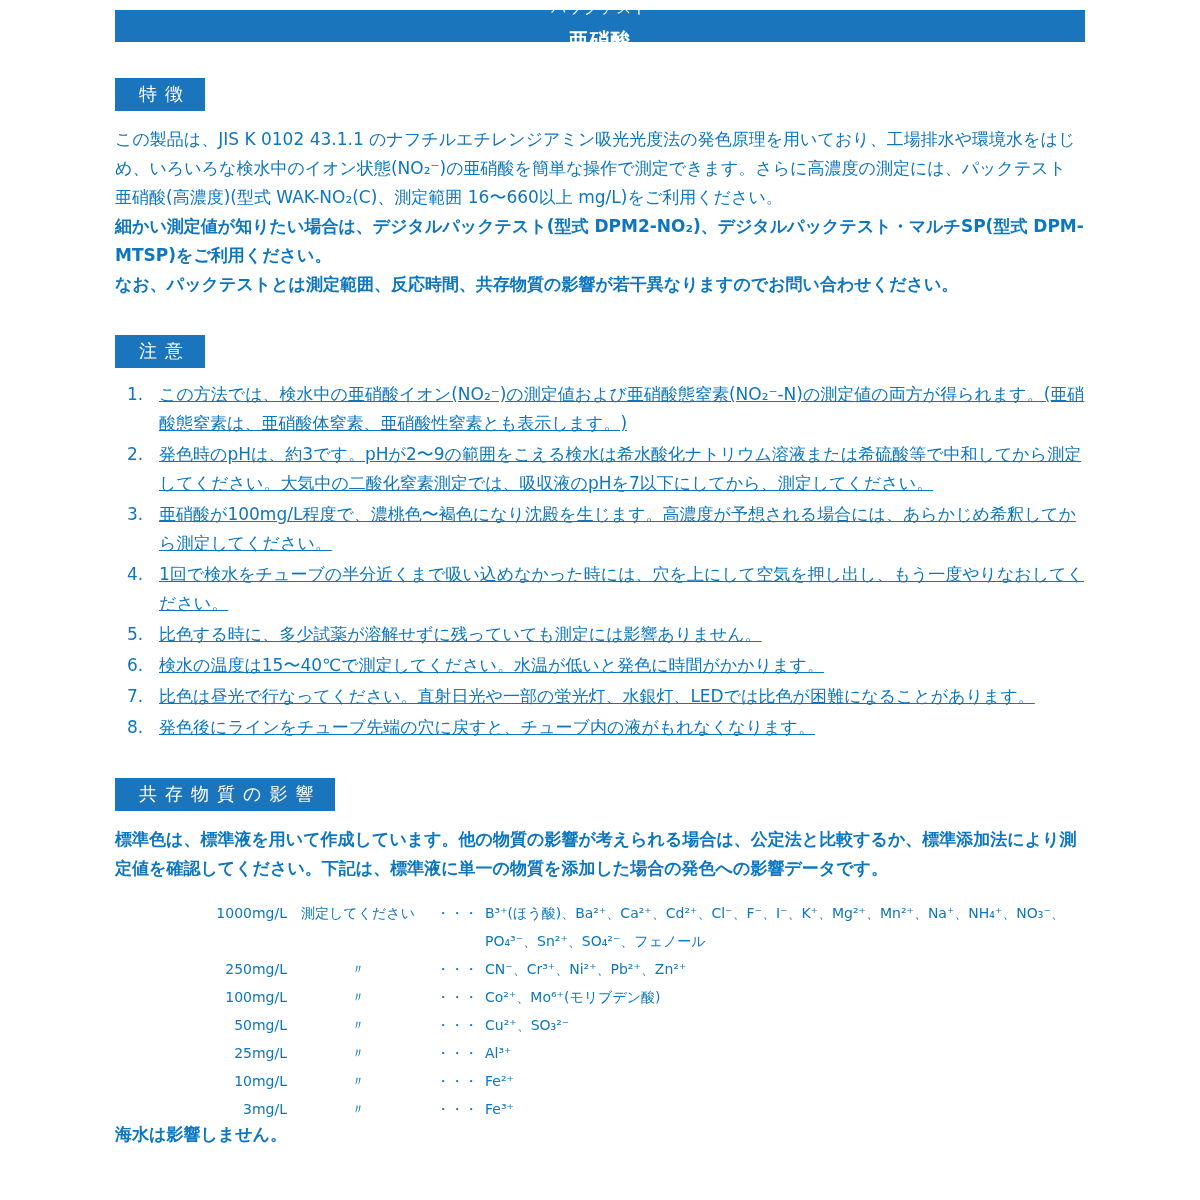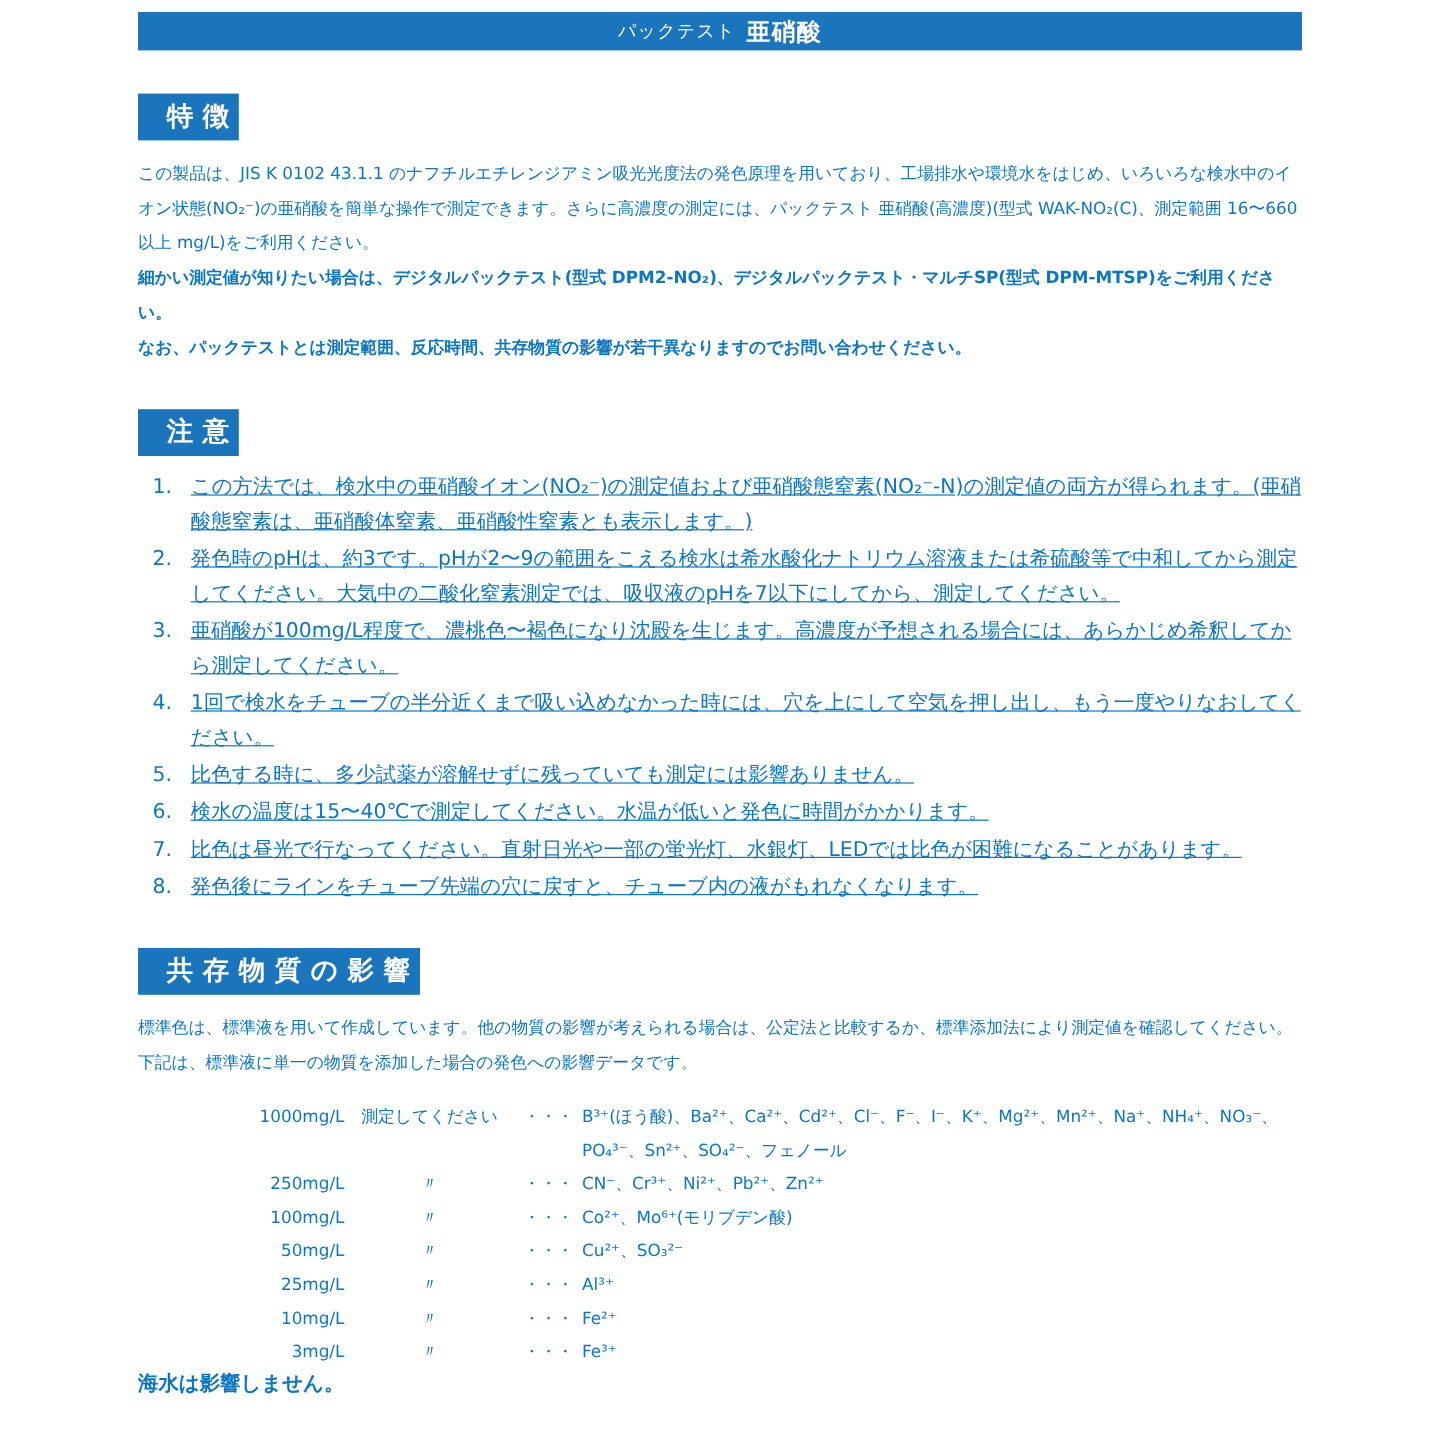--- a/index.html
+++ b/index.html
@@ -8,47 +8,47 @@
     width:1200px; height:1200px; overflow:hidden;
     font-family:"DejaVu Sans","Liberation Sans",sans-serif;
     color:var(--text-blue,#0d76c0);
   }
   .page { padding:10px 115px 0 115px; }
 
   
   .title-bar {
     background:var(--primary-blue,#1b75bc);
     color:#ffffff; height:32px;
-    display:flex; align-items:center; justify-content:center; gap:9px;
+    display:flex; align-items:center; justify-content:center; gap:9px;flex-direction:column;
   }
   .title-prefix { font-size:15px; letter-spacing:1px; }
   .title-main { font-size:20px; font-weight:bold; letter-spacing:1px; }
 
   
   .section-heading {
     display:inline-block;
     background:var(--primary-blue,#1b75bc);
-    color:#ffffff; font-weight:bold; font-size:22px;
-    padding:4px 0 5px 24px;
+    color:#ffffff; font-weight:normal; font-size:18px;
+    padding:4px 14px 5px 24px;
     margin-top:36px;
     letter-spacing:8px;
   }
 
-  .body-text { font-size:14px; line-height:29px; }
+  .body-text { font-size:17px; line-height:29px; }
   .features-block { margin-top:14px; }
   .bold { font-weight:bold; }
 
   
   .cautions-list { margin-top:12px; }
   .caution-item { display:flex; font-size:17px; line-height:29px; margin-top:2px; }
   .caution-num { flex:none; width:24px; margin-left:12px; }
   .caution-text { flex:1; margin-left:8px;text-decoration:underline; }
 
   
-  .coexist-intro { margin-top:14px; font-weight:normal; }
+  .coexist-intro { margin-top:14px; font-weight:bold; }
   .coexist-table { margin-top:16px; font-size:14px; line-height:28px; }
   .coexist-row { display:flex; }
   .cell-level { flex:none; width:172px; text-align:right; }
   .cell-qual  { flex:none; width:142px; text-align:center; }
   .cell-dots  { flex:none; width:56px; text-align:center; }
   .cell-sub   { flex:1; }
   .coexist-row-last { display:flex; }
   .cell-last-label { flex:none; width:253px; text-align:right; }
   .cell-last-dots  { flex:none; margin-left:22px; letter-spacing:1px; }
   .cell-last-sub   { flex:1; margin-left:10px; }

